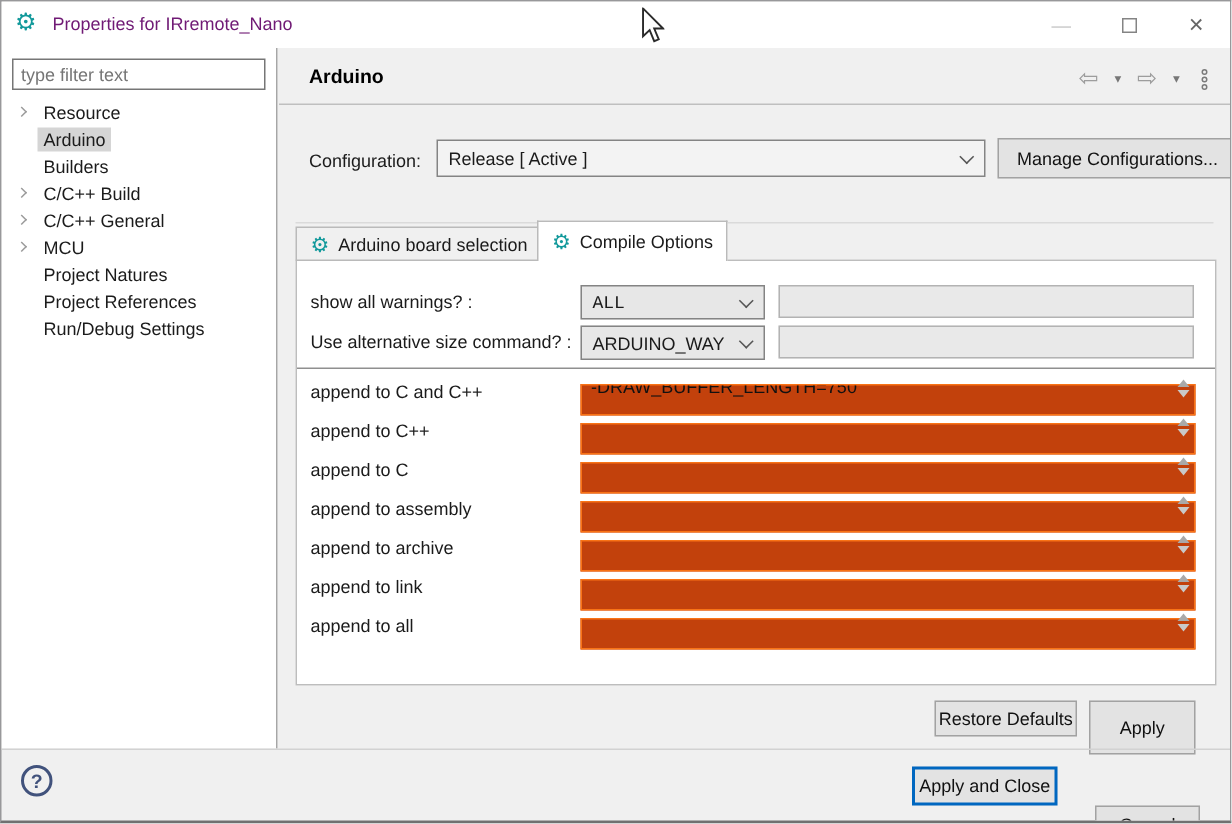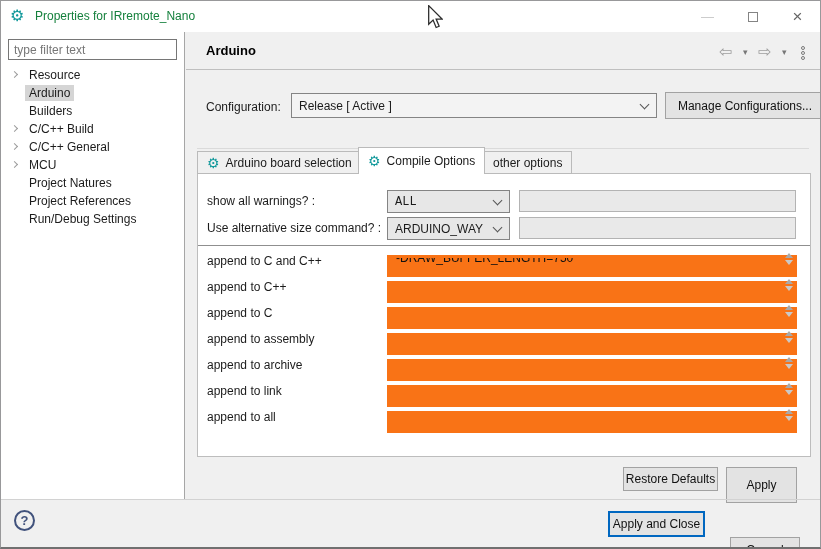--- a/index.html
+++ b/index.html
@@ -6,21 +6,21 @@
   html,body { background:#ffffff; }
   .window {
     position: relative; width: 821px; height: 549px;
     background: #f0f0f0; border: 1px solid #98989a; border-bottom: 2px solid #707070;
     font-family: "Liberation Sans", sans-serif; font-size: 12px; color: #1b1b1b;
     overflow: hidden;
   }
   
   .titlebar { position:absolute; top:0; left:0; right:0; height:31px; background:#ffffff; }
   .app-icon { position:absolute; left:9px; top:6px; font-size:16px; line-height:18px; color:#12999b; }
-  .title-text { position:absolute; left:34px; top:8px; color:#15803d; }
+  .title-text { position:absolute; left:34px; top:8px; color:#701a75; }
   .winbtn { position:absolute; top:0; width:45px; height:31px; display:flex; align-items:center; justify-content:center; }
   .btn-min { right:90px; color:#c6c6c6; font-size:13px; }
   .btn-max { right:45px; }
   .max-glyph { width:10px; height:10px; border:1px solid #848484; display:block; }
   .btn-close { right:0; color:#666; font-size:17px; font-weight:400; }
   .cursor { position:absolute; left:426px; top:4px; z-index:60; }
   
   .sidebar { position:absolute; left:0; top:31px; width:184px; height:467px; background:#ffffff; border-right:1px solid #a6a6a6; }
   .filter-input { position:absolute; left:7px; top:7px; width:169px; height:21px; border:1px solid #767676; background:#fff; font:inherit; padding:0 5px; color:#333; }
   .filter-input::placeholder { color:#767676; }
@@ -51,21 +51,21 @@
   .tab { position:absolute; display:flex; align-items:center; gap:6px; padding:0 9px; background:#f0f0f0; border:1px solid #bababa; height:23px; top:150px; z-index:2; }
   .tab.active { top:146px; height:27px; background:#ffffff; border-bottom:none; z-index:4; }
   .tab-gear { font-size:14px; color:#12999b; line-height:14px; }
   
   .pane { position:absolute; left:196px; top:172px; width:614px; height:284px; background:#ffffff; border:1px solid #bdbdbd; z-index:1; }
   .f-label { position:absolute; left:9px; white-space:nowrap; }
   .combo-small { height:23px; background:#e7e7e7; }
   .dis-field { position:absolute; left:321px; width:277px; height:22px; background:#e9e9e9; border:1px solid #b3b3b3; }
   .pane-sep { position:absolute; left:0; right:0; top:71px; height:1px; background:#8f8f8f; }
   .append-field { position:absolute; left:189px; width:410px; height:21px; }
-  .append-field input { width:100%; height:100%; border:3px solid #f97316; font:inherit; padding:0 16px 16px 6px; color:#111; background:#f97316; }
+  .append-field input { width:100%; height:100%; border:1px solid #f97316; font:inherit; padding:0 16px 16px 6px; color:#111; background:#c2410c; }
   .spin { position:absolute; right:3px; top:2px; width:10px; display:flex; flex-direction:column; align-items:center; gap:2px; }
   .spin .up { width:0; height:0; border-left:4px solid transparent; border-right:4px solid transparent; border-bottom:5px solid #a9a9a9; }
   .spin .dn { width:0; height:0; border-left:4px solid transparent; border-right:4px solid transparent; border-top:5px solid #c9c9c9; }
   
   .restore-btn { left:622px; top:466px; width:95px; height:24px; }
   .apply-btn { left:725px; top:466px; width:71px; height:36px; }
   .footer-sep { position:absolute; left:0; right:0; top:498px; height:1px; background:#d2d2d2; }
   .help-btn { position:absolute; left:13px; top:509px; width:21px; height:21px; border:2px solid #41527c; border-radius:50%; color:#41527c; font-weight:bold; display:flex; align-items:center; justify-content:center; font-size:13px; background:#f0f0f0; }
   .applyclose-btn { left:607px; top:510px; width:97px; height:26px; border:2px solid #0067c0; }
   .cancel-btn { left:713px; top:536px; width:70px; height:26px;margin-left:16px; }
@@ -151,23 +151,20 @@
 
   <div class="tabline"></div>
   <div class="tab" style="left:196px;">
     <span class="tab-gear">⚙</span>
     <span>Arduino board selection</span>
   </div>
   <div class="tab active" style="left:357px;">
     <span class="tab-gear">⚙</span>
     <span>Compile Options</span>
   </div>
-  <div class="tab" style="left:482px;">
-    <span>other options</span>
-  </div>
 
   <div class="pane">
     <span class="f-label" style="top:20px;">show all warnings? :</span>
     <div class="combo combo-small" style="left:189px; top:16px; width:123px;font-family:Liberation Mono, monospace;">
       <span>ALL</span>
       <span class="chev"></span>
     </div>
     <div class="dis-field" style="top:16px;"></div>
 
     <span class="f-label" style="top:47px;">Use alternative size command? :</span>

